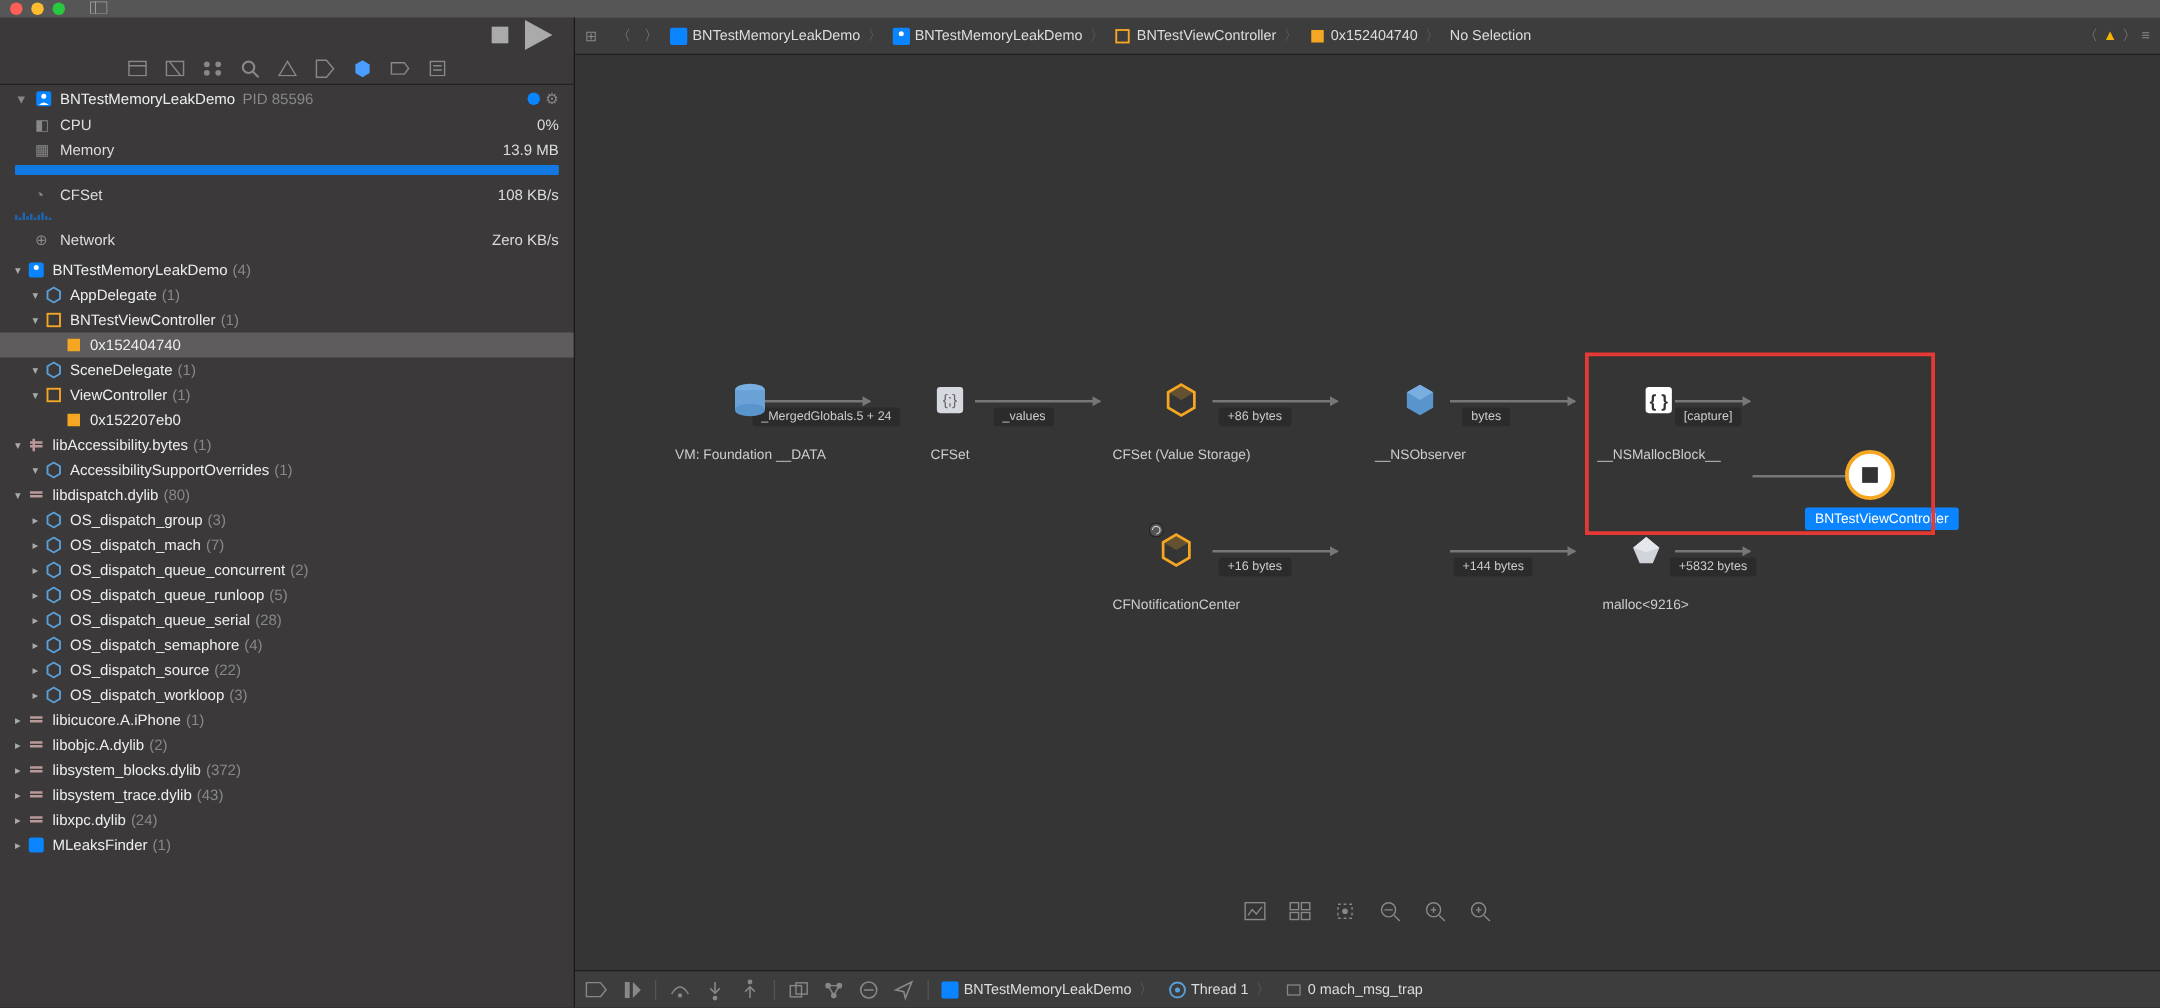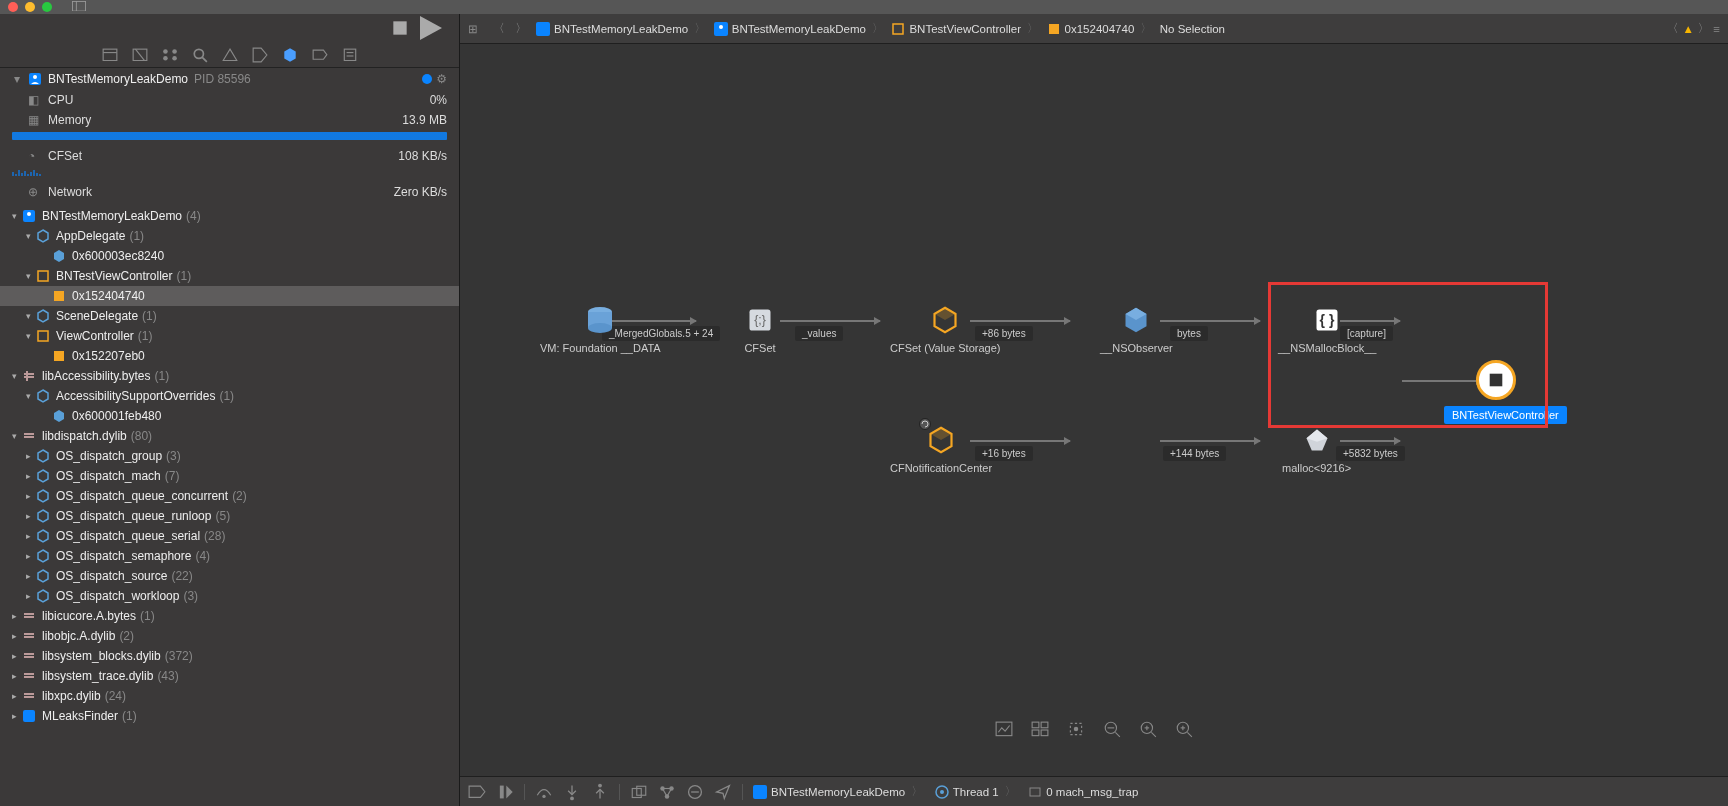--- a/index.html
+++ b/index.html
@@ -77,21 +77,21 @@
 .crumb .cic { width:14px;height:14px; display:flex; align-items:center; justify-content:center;}
 .crumb .csep { color:#666; margin:0 2px;}
 .crumb.last { color:#ddd;}
 .bc-right { margin-left:auto; display:flex; gap:4px; color:#888; align-items:center;}
 .warn-tri2 { color:#f7b500;}
 
 
 .canvas { flex:1; position:relative; background:#353535; overflow:hidden;}
 .node { position:absolute; display:flex; flex-direction:column; align-items:center; font-size:11px; color:#ddd;}
 .node-icon { width:36px; height:36px; display:flex; align-items:center; justify-content:center;}
-.node-label { margin-top:4px; white-space:nowrap; color:#ccc;}
+.node-label { margin-top:20px; white-space:nowrap; color:#ccc;}
 .edge-label { position:absolute; background:#2b2b2b; color:#ccc; font-size:10px; padding:2px 7px; border-radius:2px;}
 .arrow { position:absolute; height:1.5px; background:#777;}
 .arrow:after { content:''; position:absolute; right:-1px; top:-3.5px; border-left:7px solid #777; border-top:4px solid transparent; border-bottom:4px solid transparent;}
 
 .highlight-box { position:absolute; border:3px solid #e53935; }
 
 .sel-node { width:40px; height:40px; border:3px solid #f5a623; border-radius:50%; background:#fff; display:flex; align-items:center; justify-content:center;}
 .sel-pill { position:absolute; background:#0a84ff; color:#fff; font-size:11px; padding:3px 8px; border-radius:2px;}
 
 
@@ -267,29 +267,20 @@
           <span class="indent" style="width:14px"></span>
           <span class="caret">▾</span>
           <span class="ticon">
             <svg viewBox="0 0 14 14">
               <path d="M7 1 L12 4 L12 10 L7 13 L2 10 L2 4 Z" fill="none" stroke="#5aa0d8" stroke-width="1.5"></path>
             </svg>
           </span>
           <span class="tlabel">AppDelegate</span>
           <span class="tcount">(1)</span>
         </div>
-    <div class="tree-row">
-          <span class="indent" style="width:40px"></span>
-          <span class="ticon">
-            <svg viewBox="0 0 14 14">
-              <path d="M7 1 L12 4 L12 10 L7 13 L2 10 L2 4 Z" fill="#5aa0d8"></path>
-            </svg>
-          </span>
-          <span class="tlabel">0x600003ec8240</span>
-        </div>
 
     <div class="tree-row">
           <span class="indent" style="width:14px"></span>
           <span class="caret">▾</span>
           <span class="ticon">
             <svg viewBox="0 0 14 14">
               <rect x="2" y="2" width="10" height="10" fill="none" stroke="#f5a623" stroke-width="1.5"></rect>
             </svg>
           </span>
           <span class="tlabel">BNTestViewController</span>
@@ -355,29 +346,20 @@
           <span class="indent" style="width:14px"></span>
           <span class="caret">▾</span>
           <span class="ticon">
             <svg viewBox="0 0 14 14">
               <path d="M7 1 L12 4 L12 10 L7 13 L2 10 L2 4 Z" fill="none" stroke="#5aa0d8" stroke-width="1.5"></path>
             </svg>
           </span>
           <span class="tlabel">AccessibilitySupportOverrides</span>
           <span class="tcount">(1)</span>
         </div>
-    <div class="tree-row">
-          <span class="indent" style="width:40px"></span>
-          <span class="ticon">
-            <svg viewBox="0 0 14 14">
-              <path d="M7 1 L12 4 L12 10 L7 13 L2 10 L2 4 Z" fill="#5aa0d8"></path>
-            </svg>
-          </span>
-          <span class="tlabel">0x600001feb480</span>
-        </div>
 
     <div class="tree-row">
           <span class="indent" style="width:0px"></span>
           <span class="caret">▾</span>
           <span class="ticon">
             <svg viewBox="0 0 14 14">
               <rect x="2" y="4" width="10" height="2" fill="#b99"></rect>
               <rect x="2" y="7" width="10" height="2" fill="#b99"></rect>
             </svg>
           </span>
@@ -475,21 +457,21 @@
 
     <div class="tree-row">
           <span class="indent" style="width:0px"></span>
           <span class="caret">▸</span>
           <span class="ticon">
             <svg viewBox="0 0 14 14">
               <rect x="2" y="4" width="10" height="2" fill="#b99"></rect>
               <rect x="2" y="7" width="10" height="2" fill="#b99"></rect>
             </svg>
           </span>
-          <span class="tlabel">libicucore.A.bytes</span>
+          <span class="tlabel">libicucore.A.iPhone</span>
           <span class="tcount">(1)</span>
         </div>
     <div class="tree-row">
           <span class="indent" style="width:0px"></span>
           <span class="caret">▸</span>
           <span class="ticon">
             <svg viewBox="0 0 14 14">
               <rect x="2" y="4" width="10" height="2" fill="#b99"></rect>
               <rect x="2" y="7" width="10" height="2" fill="#b99"></rect>
             </svg>

